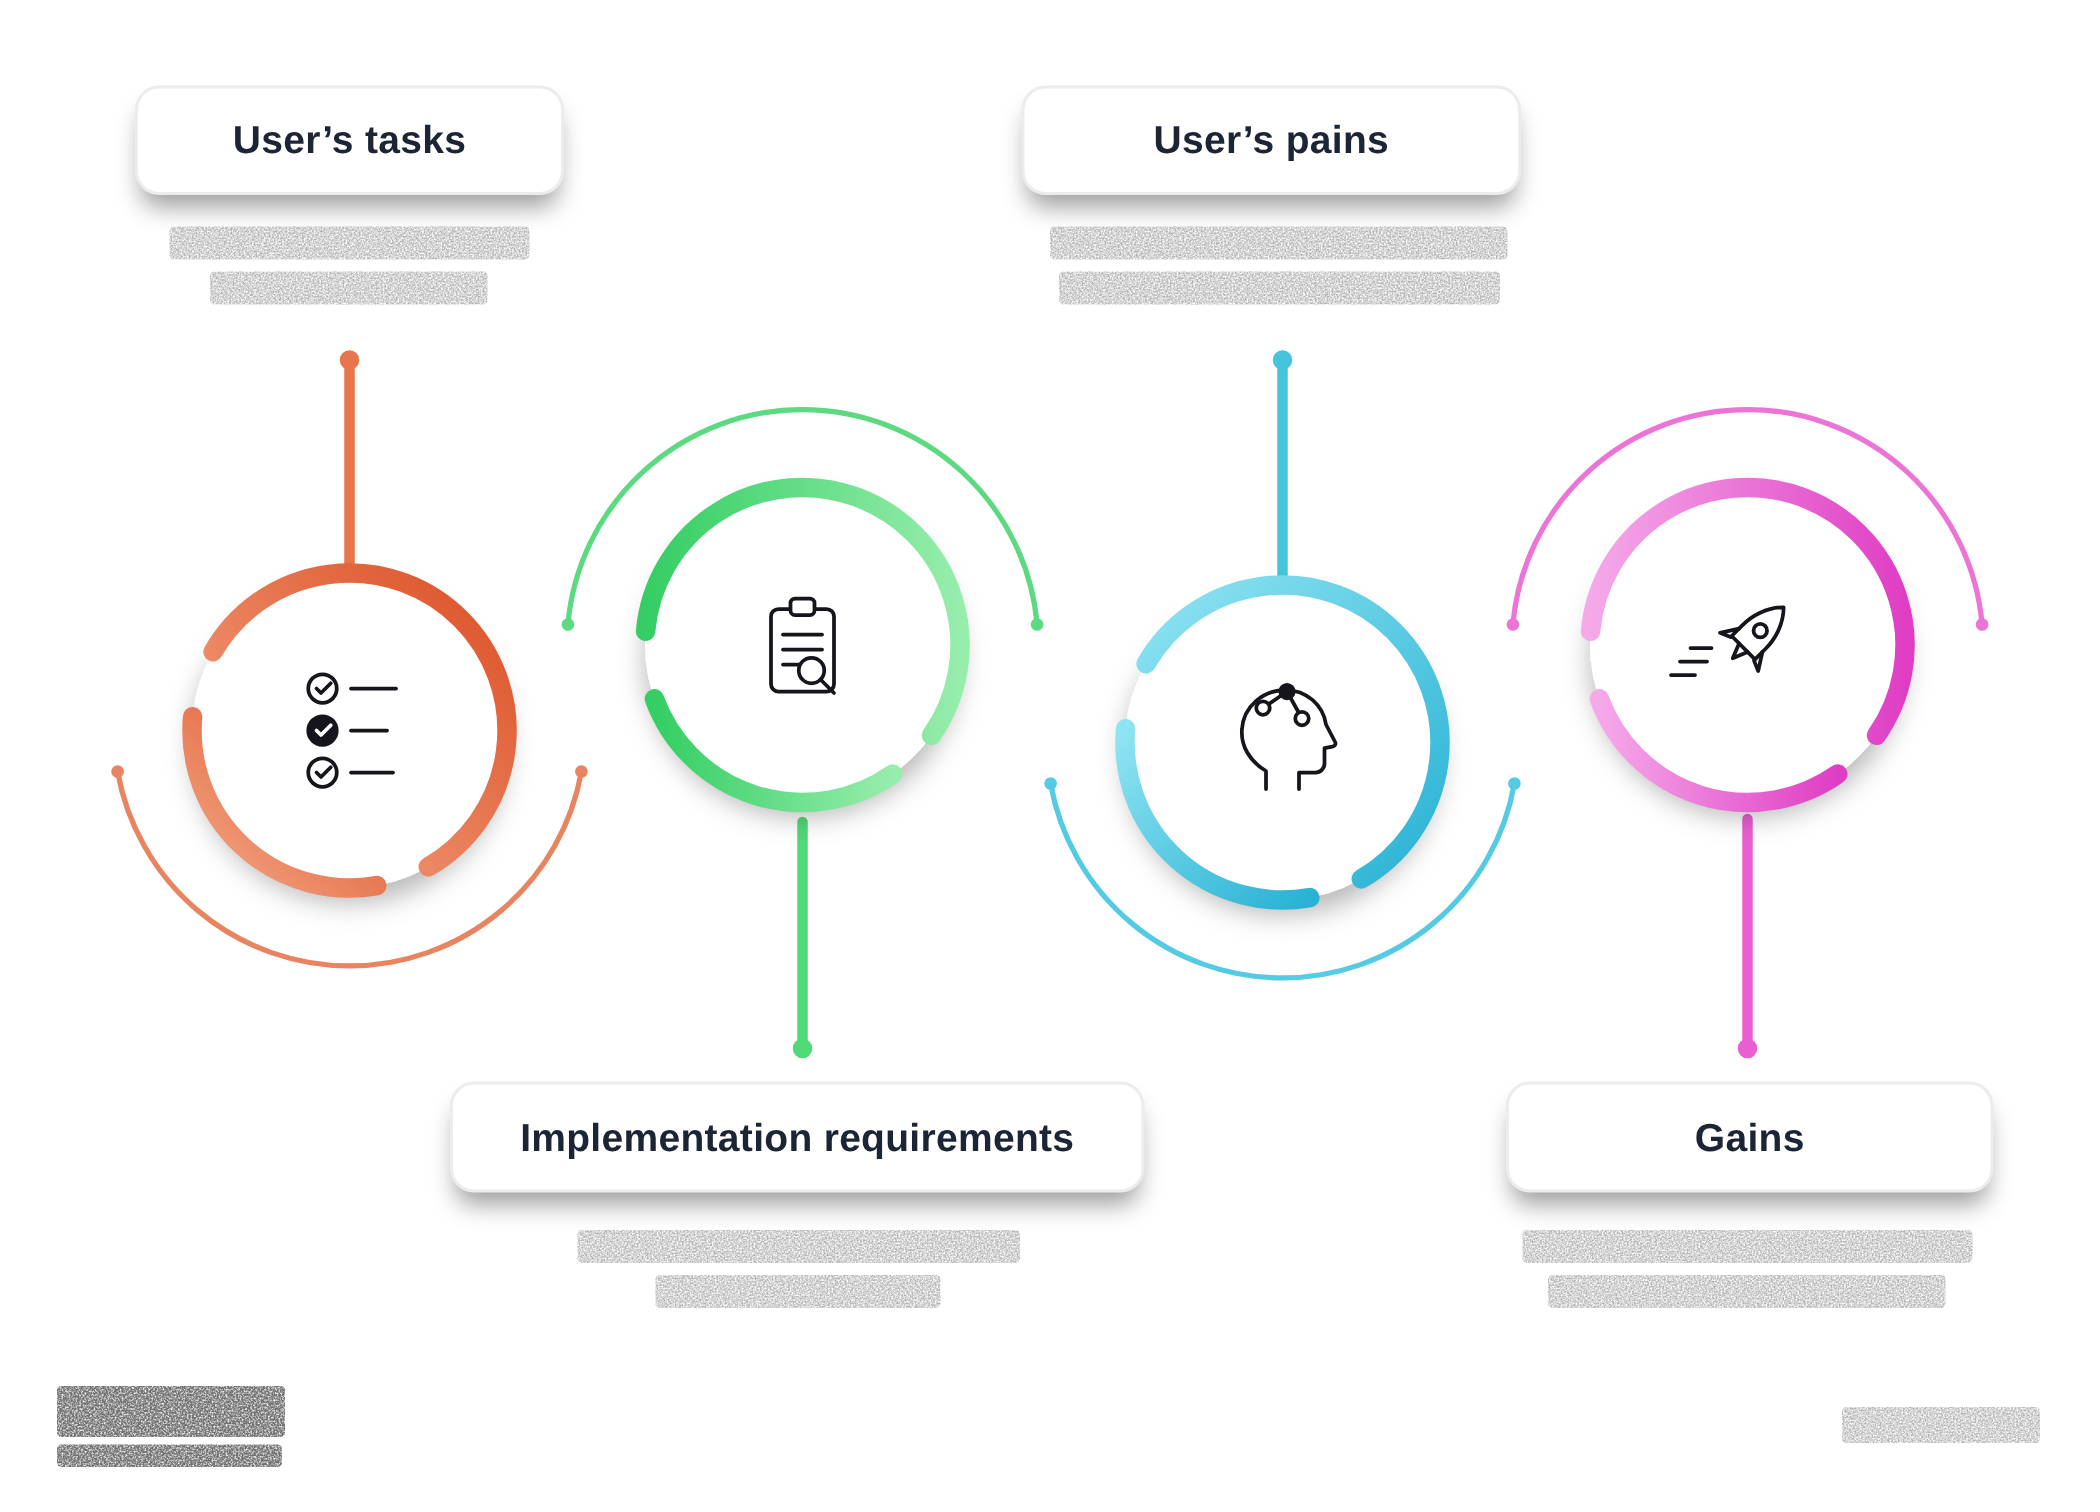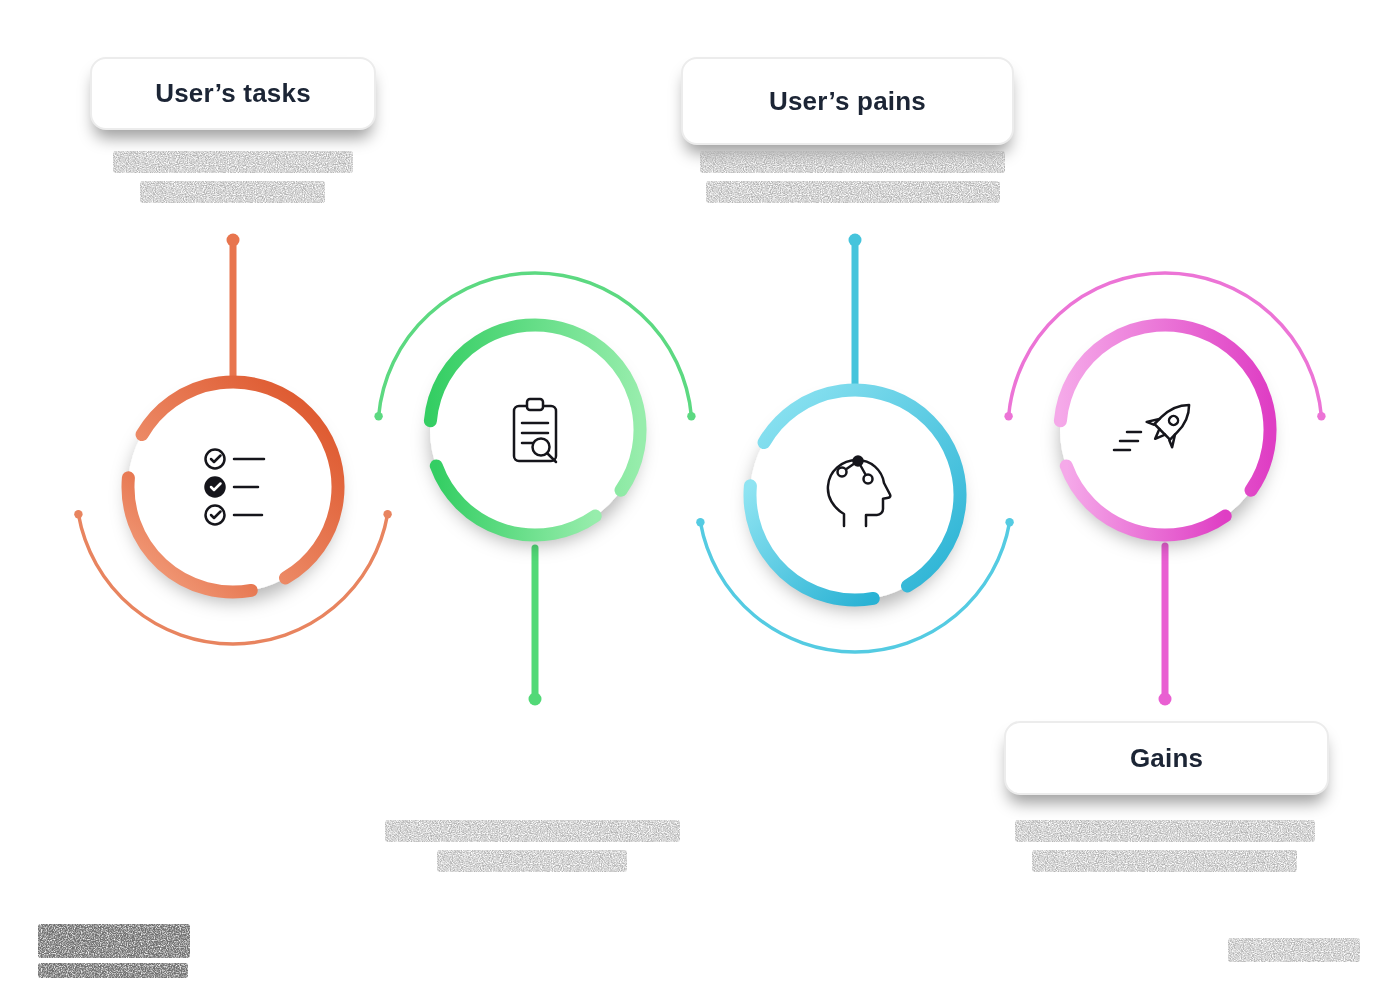--- a/index.html
+++ b/index.html
@@ -164,24 +164,27 @@
         <line x1="1114" y1="450" x2="1130" y2="450"></line>
         <line x1="1127" y1="432" x2="1141" y2="432"></line>
       </g>
     </g>
   </svg>
 
   <div class="pill" style="left:90px;top:57px;width:286px;height:73px;">
     <span>User’s tasks</span>
   </div>
 
-  <div class="pill" style="left:681px;top:57px;width:333px;height:88px;">
+  <div class="pill" style="left:681px;top:57px;width:333px;height:73px;">
     <span>User’s pains</span>
   </div>
 
+  <div class="pill" style="left:300px;top:721px;width:463px;height:74px;">
+    <span>Implementation requirements</span>
+  </div>
 
   <div class="pill" style="left:1004px;top:721px;width:325px;height:74px;text-align:center;">
     <span>Gains</span>
   </div>
 
   <div class="noise" style="left:113px;top:151px;width:240px;height:22px;"></div>
   <div class="noise" style="left:140px;top:181px;width:185px;height:22px;"></div>
 
   <div class="noise" style="left:700px;top:151px;width:305px;height:22px;"></div>
   <div class="noise" style="left:706px;top:181px;width:294px;height:22px;"></div>

